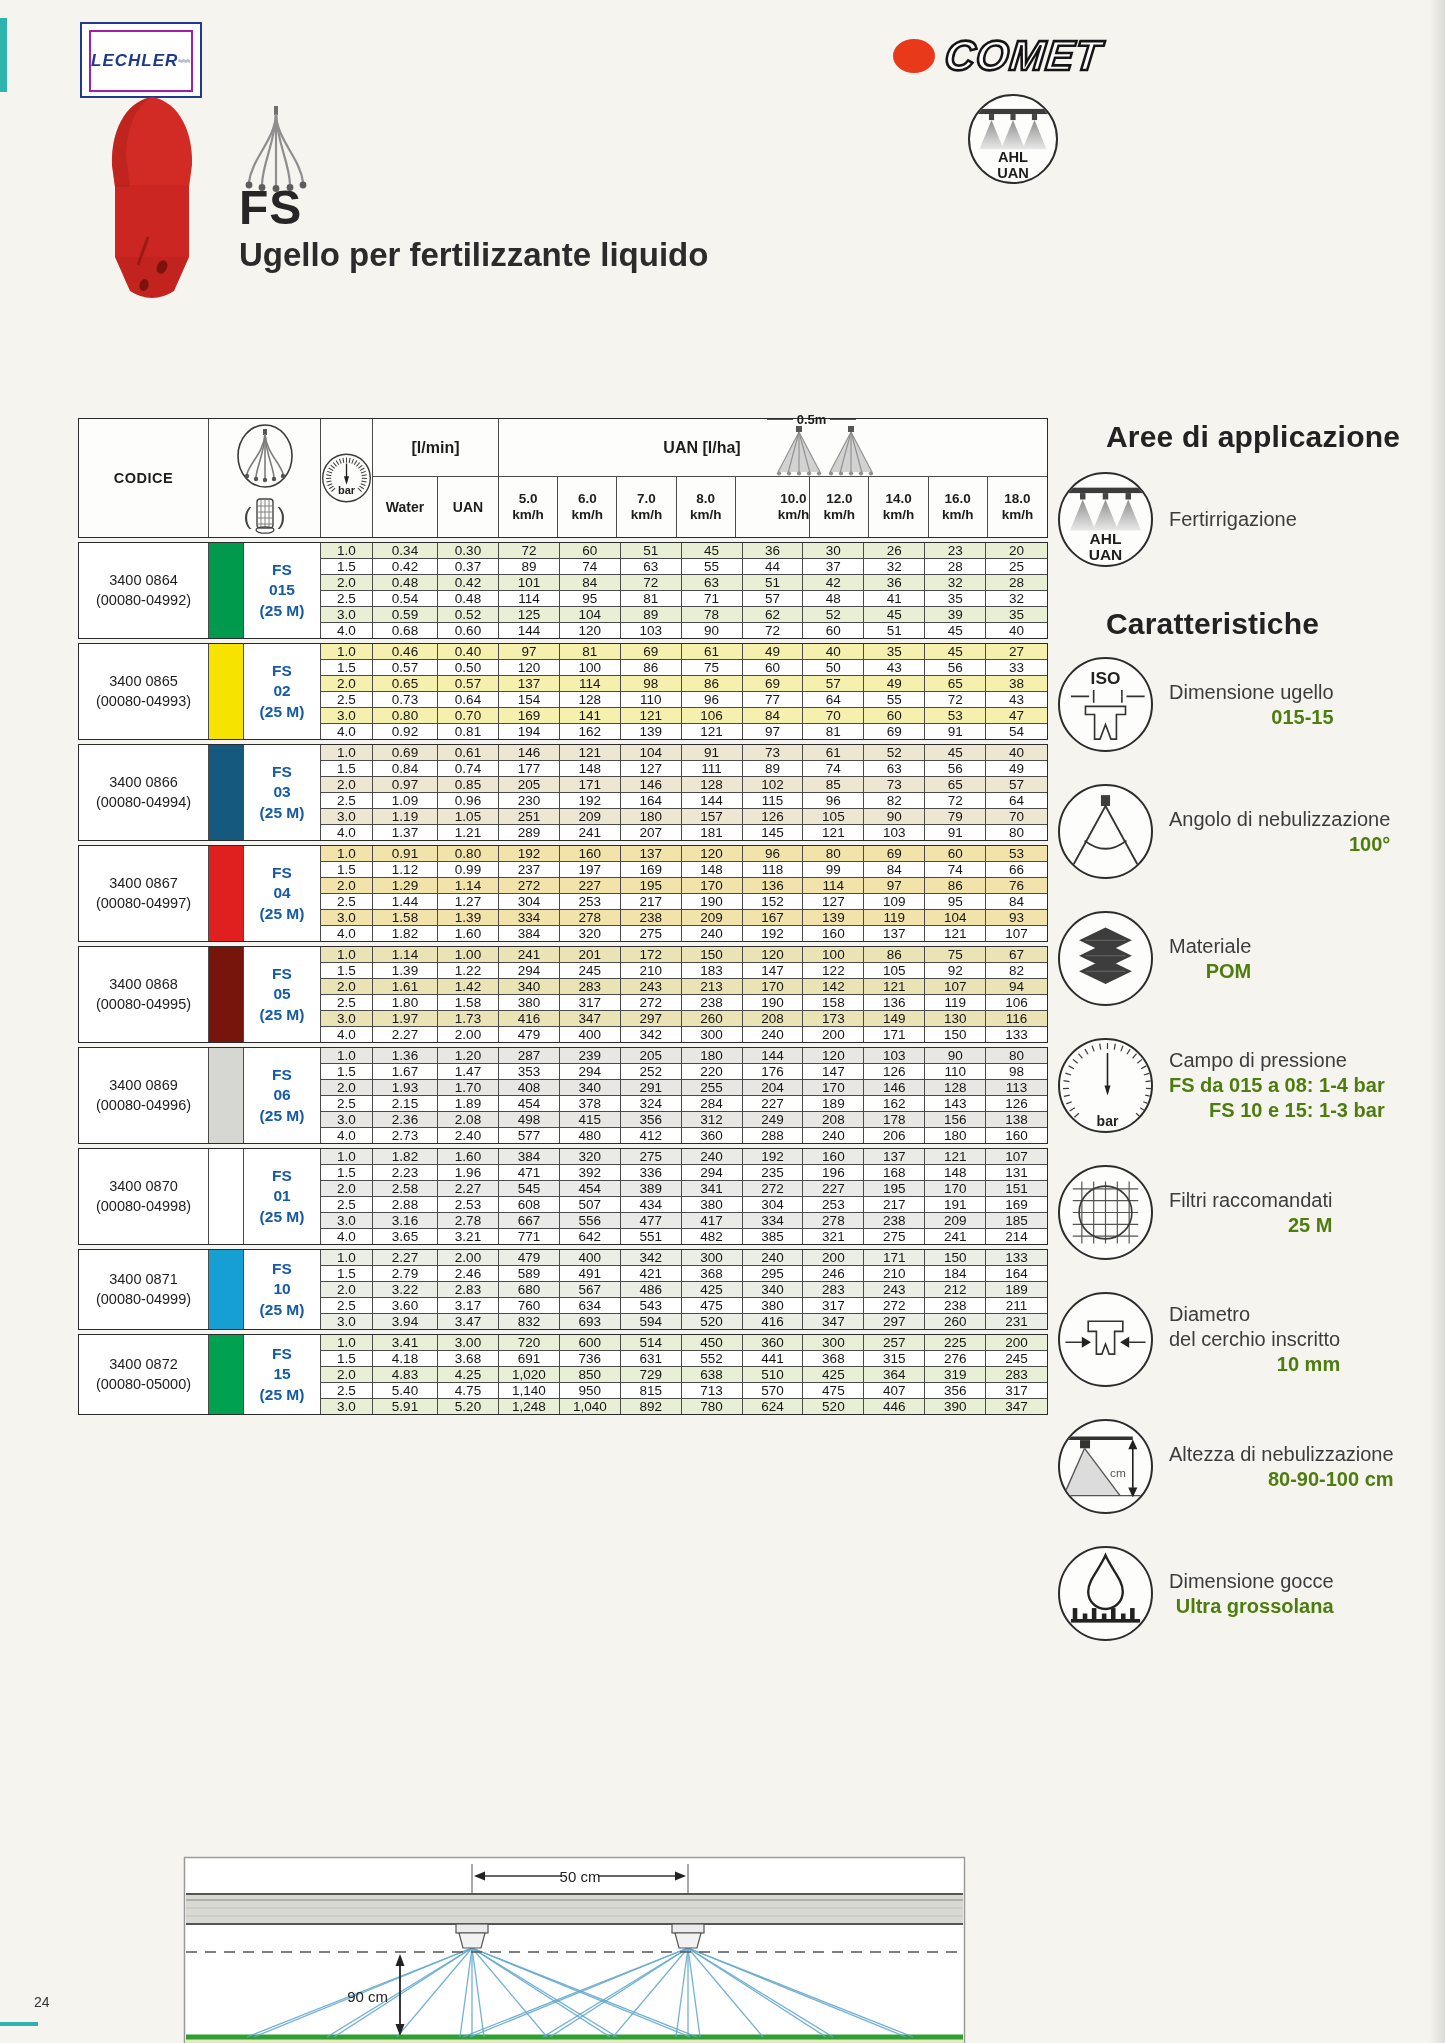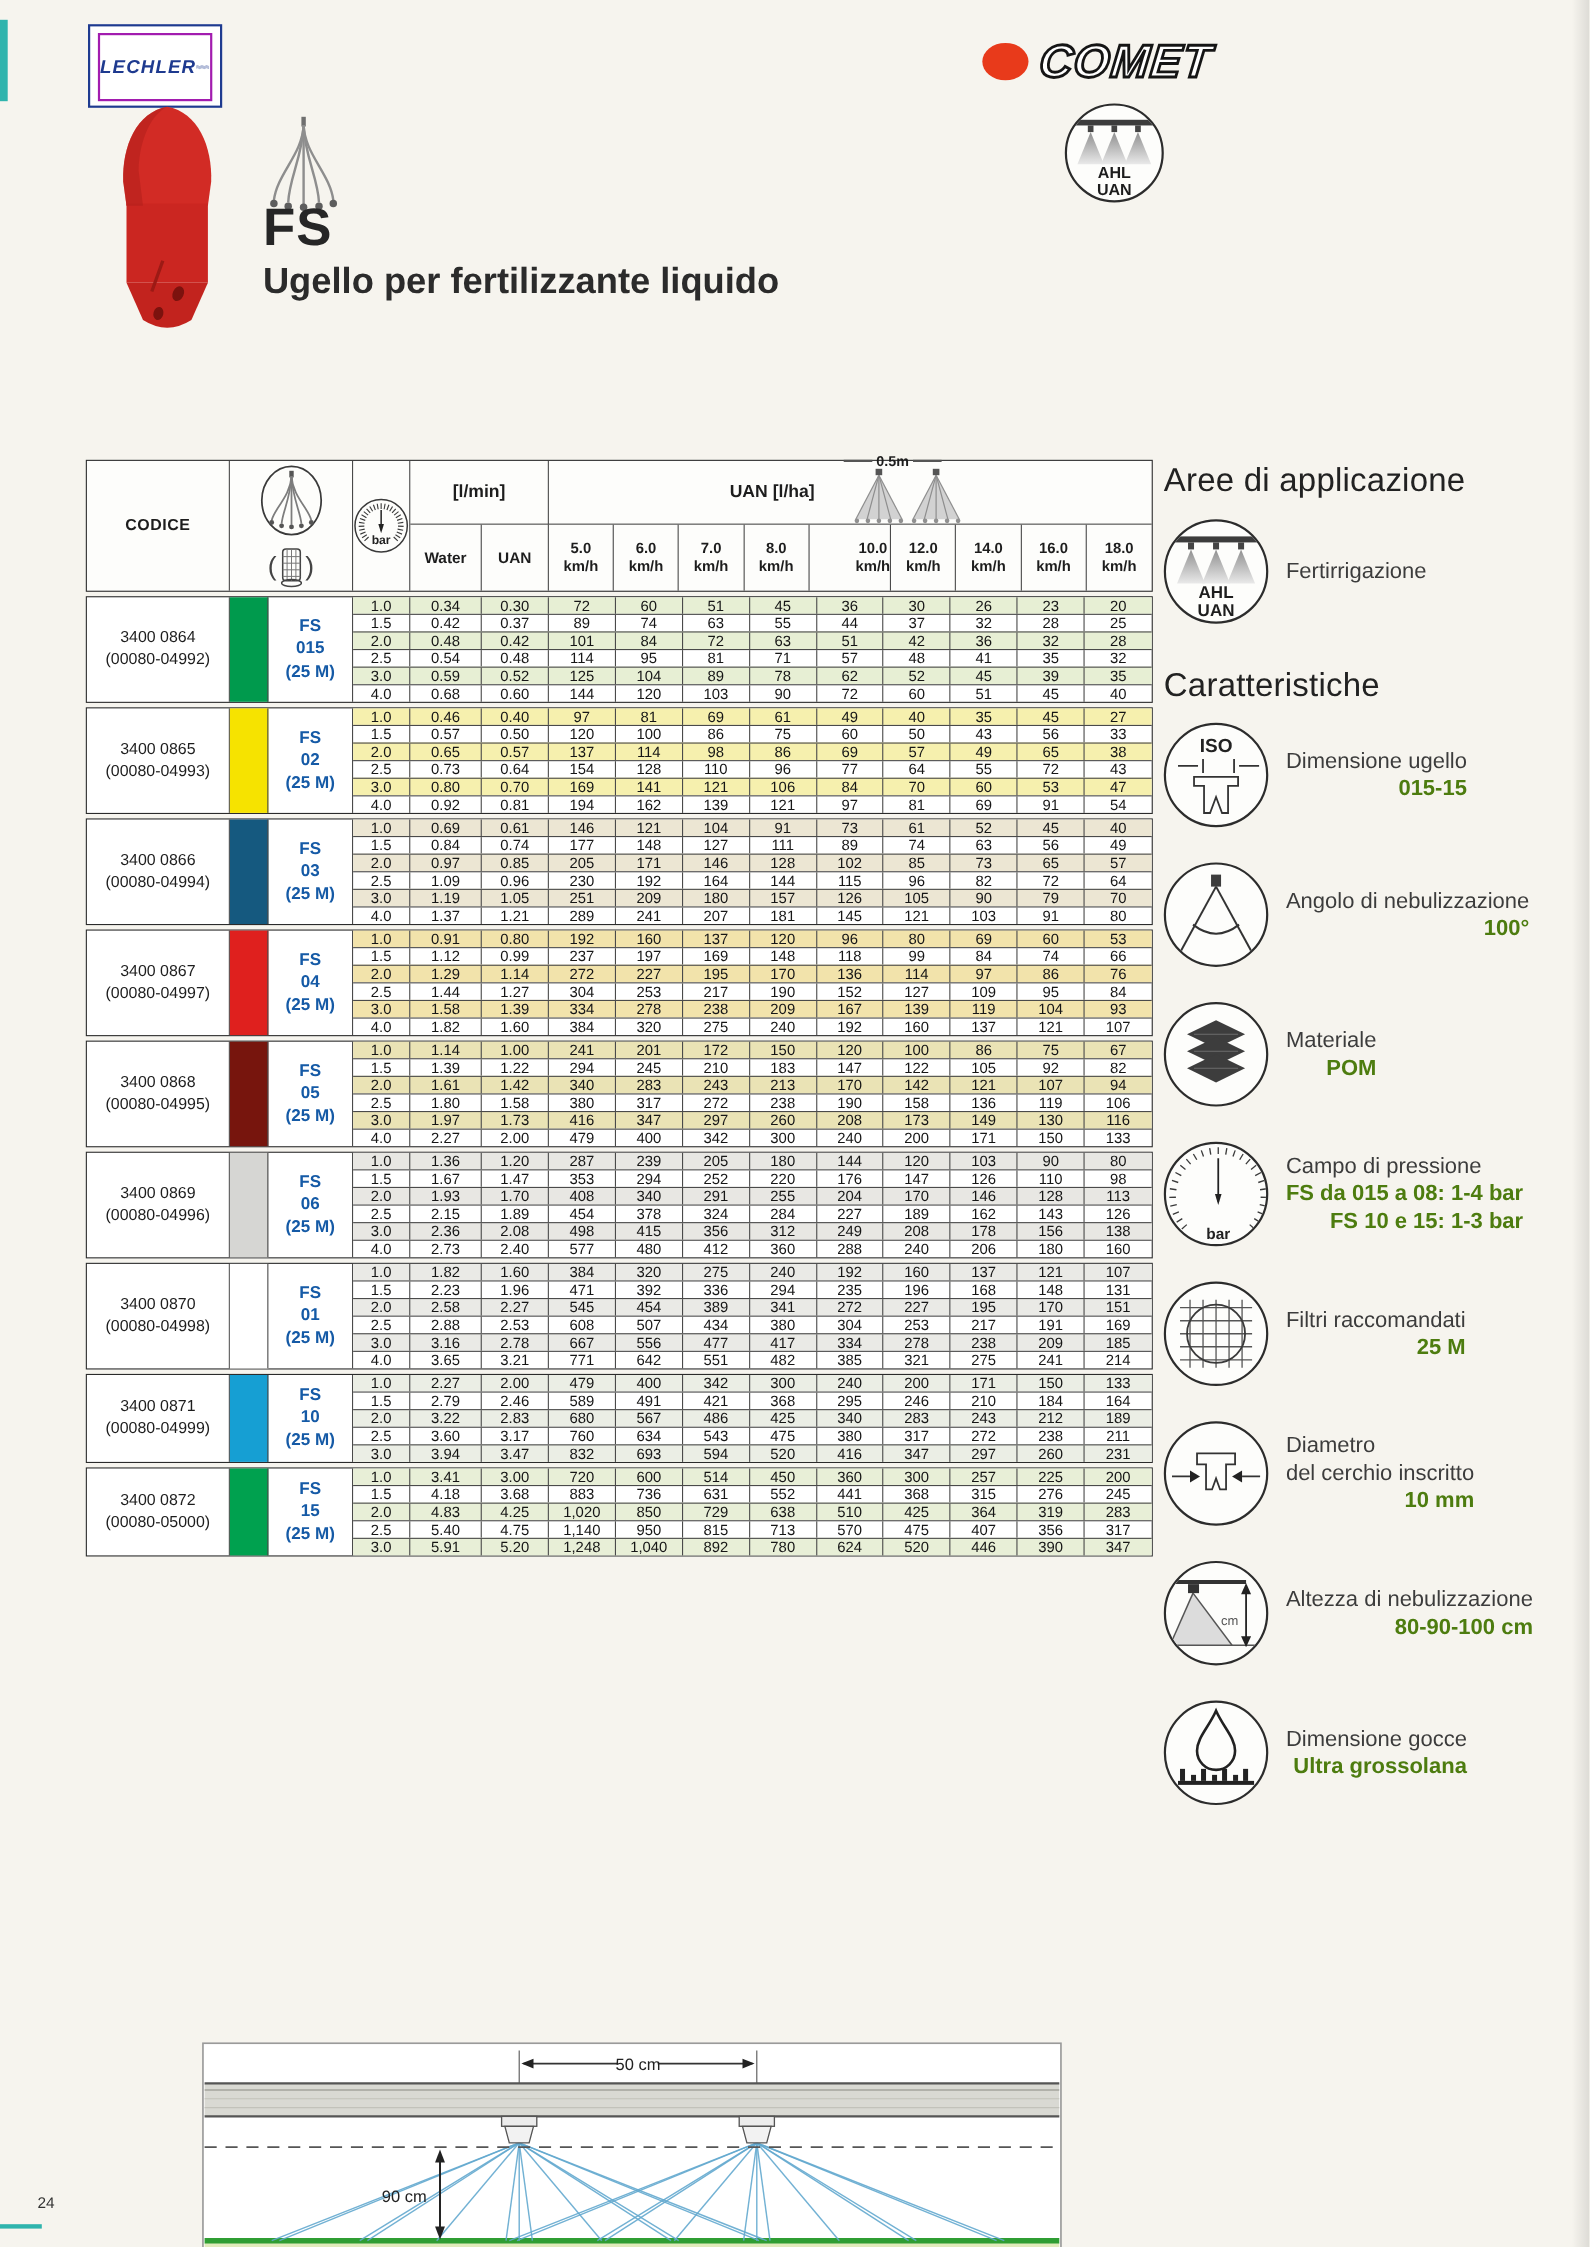--- a/index.html
+++ b/index.html
@@ -59,21 +59,21 @@
   .swatch-cell { width:35px; }
   .fs-cell { width:77px; color:#155aa6; font-weight:bold; font-size:15.5px; line-height:1.3; text-align:center; }
   .rows { flex:1; display:flex; flex-direction:column; }
   .trow { display:grid; grid-template-columns:52px 65px 61px repeat(9,1fr); height:20px; flex:1; }
   .trow + .trow { border-top:1px solid #4a4a4a; }
   .tcell { display:flex; align-items:center; justify-content:center; font-size:13.5px; border-right:1px solid #4a4a4a; color:#161616; }
   .tcell:last-child { border-right:none; }
 
   
   .sidebar { left:1058px; top:420px; width:380px; }
-  .side-h { font-size:30px; font-weight:normal; color:#222; letter-spacing:.2px; }
+  .side-h { font-size:30px; font-weight:bold; color:#222; letter-spacing:.2px;margin-left:48px; }
   .fert-item { display:flex; align-items:center; gap:16px; margin-top:18px; margin-bottom:40px; }
   .side-item { display:flex; align-items:center; gap:16px; margin-bottom:32px; }
   .side-icon { width:95px; height:95px; min-width:95px; border:2px solid #2c2c2c; border-radius:50%; background:#fdfdfb; overflow:hidden; }
   .side-text { font-size:20px; color:#3c3c3c; line-height:1.25; }
   .side-text .b { font-weight:bold; color:#4d7c0f;text-align:right; }
   .carat-h { margin-top:6px; margin-bottom:16px; }
 
   
   .diagram { left:143px; top:1856px;padding-left:40px; }
 </style>
@@ -1104,21 +1104,21 @@
             <div class="tcell">360</div>
             <div class="tcell">300</div>
             <div class="tcell">257</div>
             <div class="tcell">225</div>
             <div class="tcell">200</div>
           </div>
           <div class="trow">
             <div class="tcell">1.5</div>
             <div class="tcell">4.18</div>
             <div class="tcell">3.68</div>
-            <div class="tcell">883</div>
+            <div class="tcell">691</div>
             <div class="tcell">736</div>
             <div class="tcell">631</div>
             <div class="tcell">552</div>
             <div class="tcell">441</div>
             <div class="tcell">368</div>
             <div class="tcell">315</div>
             <div class="tcell">276</div>
             <div class="tcell">245</div>
           </div>
           <div class="trow" style="background: rgb(232, 239, 215);">

